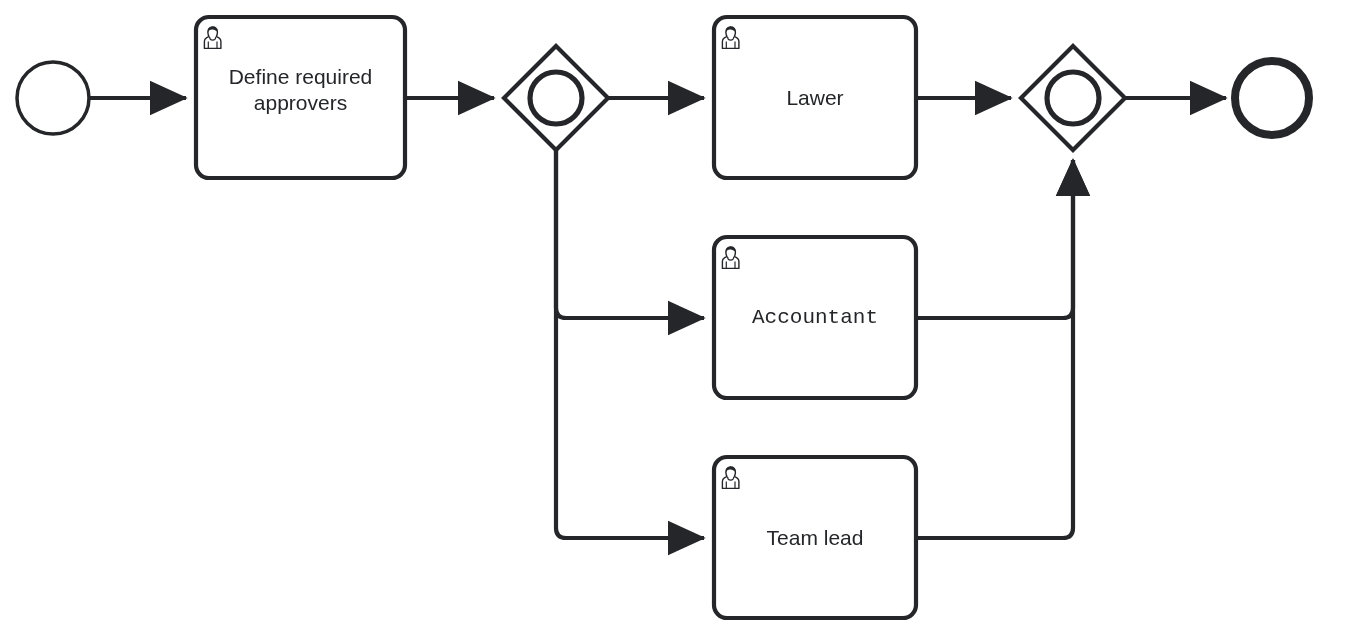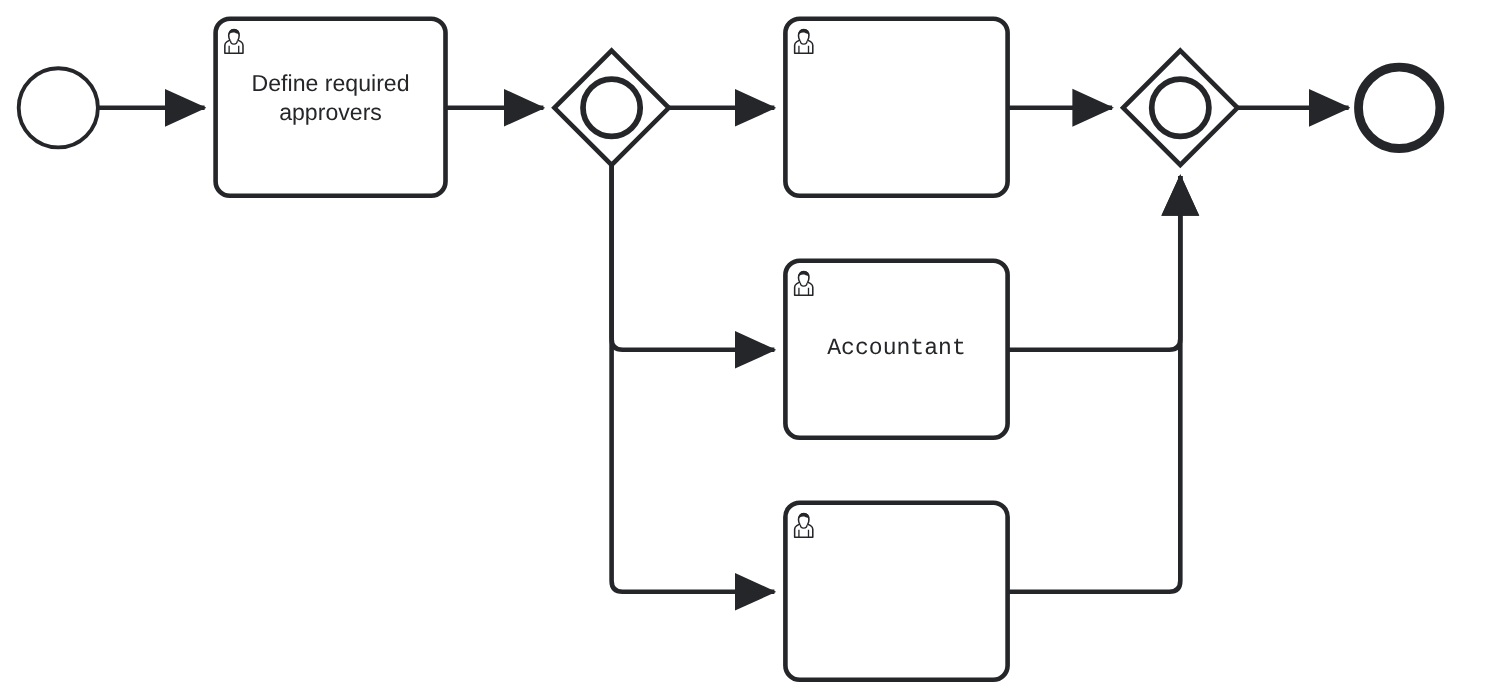--- a/index.html
+++ b/index.html
@@ -121,17 +121,19 @@
       <polygon points="1073,46 1125,98 1073,150 1021,98" fill="#ffffff" stroke="#252629" stroke-width="4.2" stroke-linejoin="miter"></polygon>
       <circle cx="1073" cy="98" r="26" fill="none" stroke="#252629" stroke-width="5.2"></circle>
     </g>
 
     <circle cx="1272" cy="98" r="37" fill="#ffffff" stroke="#252629" stroke-width="8"></circle>
   </svg>
 
   <div class="node-label" style="left:200px; top:64px; width:201px;">Define required
 approvers</div>
 
+  <div class="node-label" style="left:716px; top:85px; width:198px;">Lawer</div>
 
   <div class="node-label" style="left:716px; top:305px; width:198px;font-family:Liberation Mono, monospace;">Accountant</div>
 
+  <div class="node-label" style="left:716px; top:525px; width:198px;">Team lead</div>
 
 </div>
 
 </body></html>

